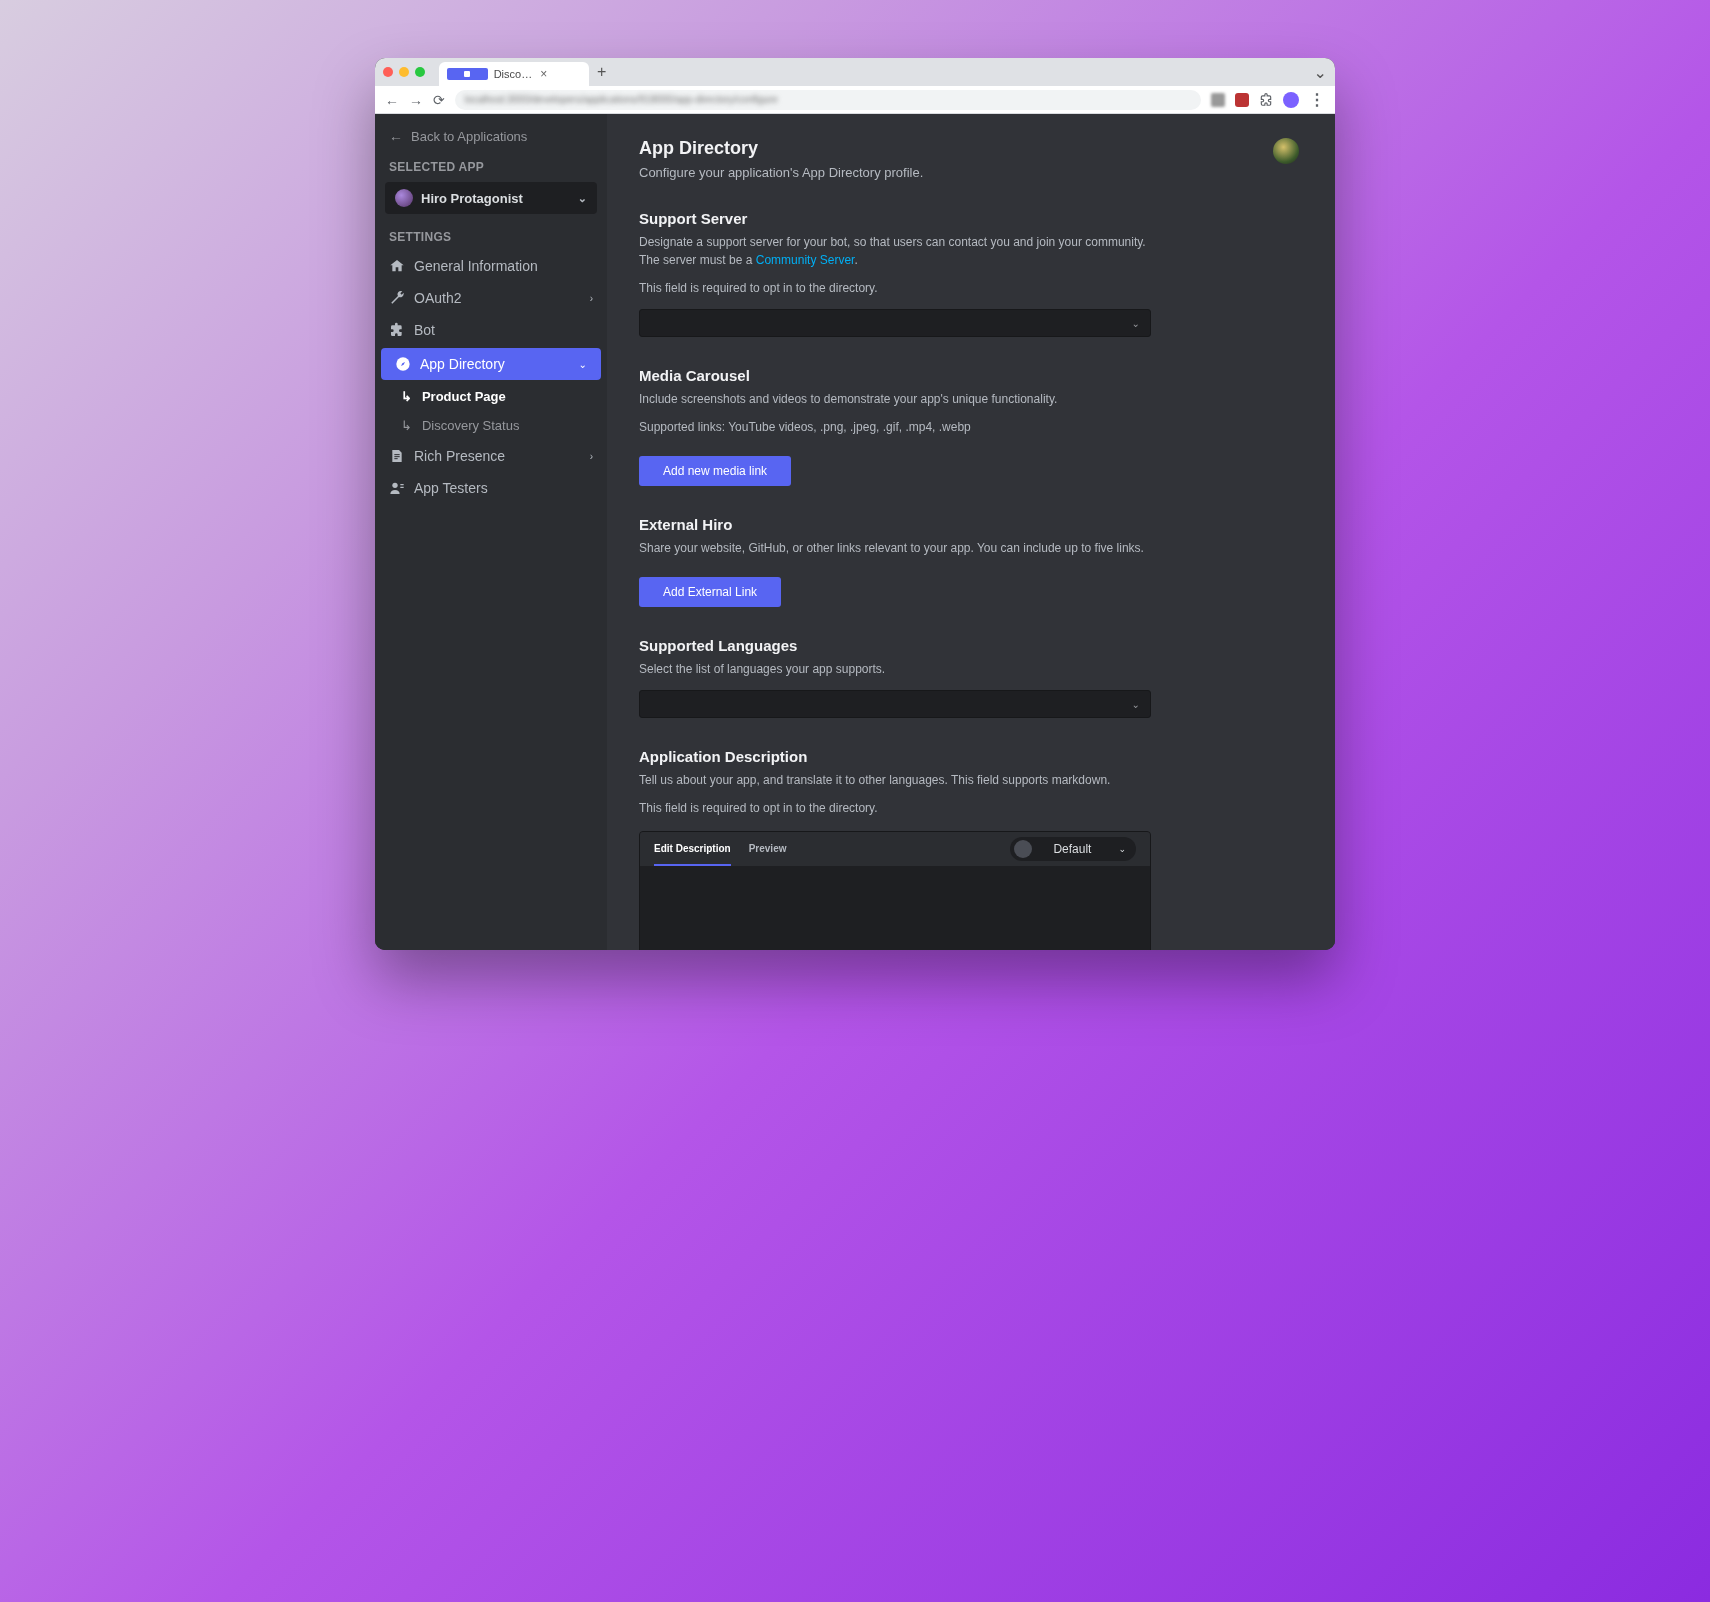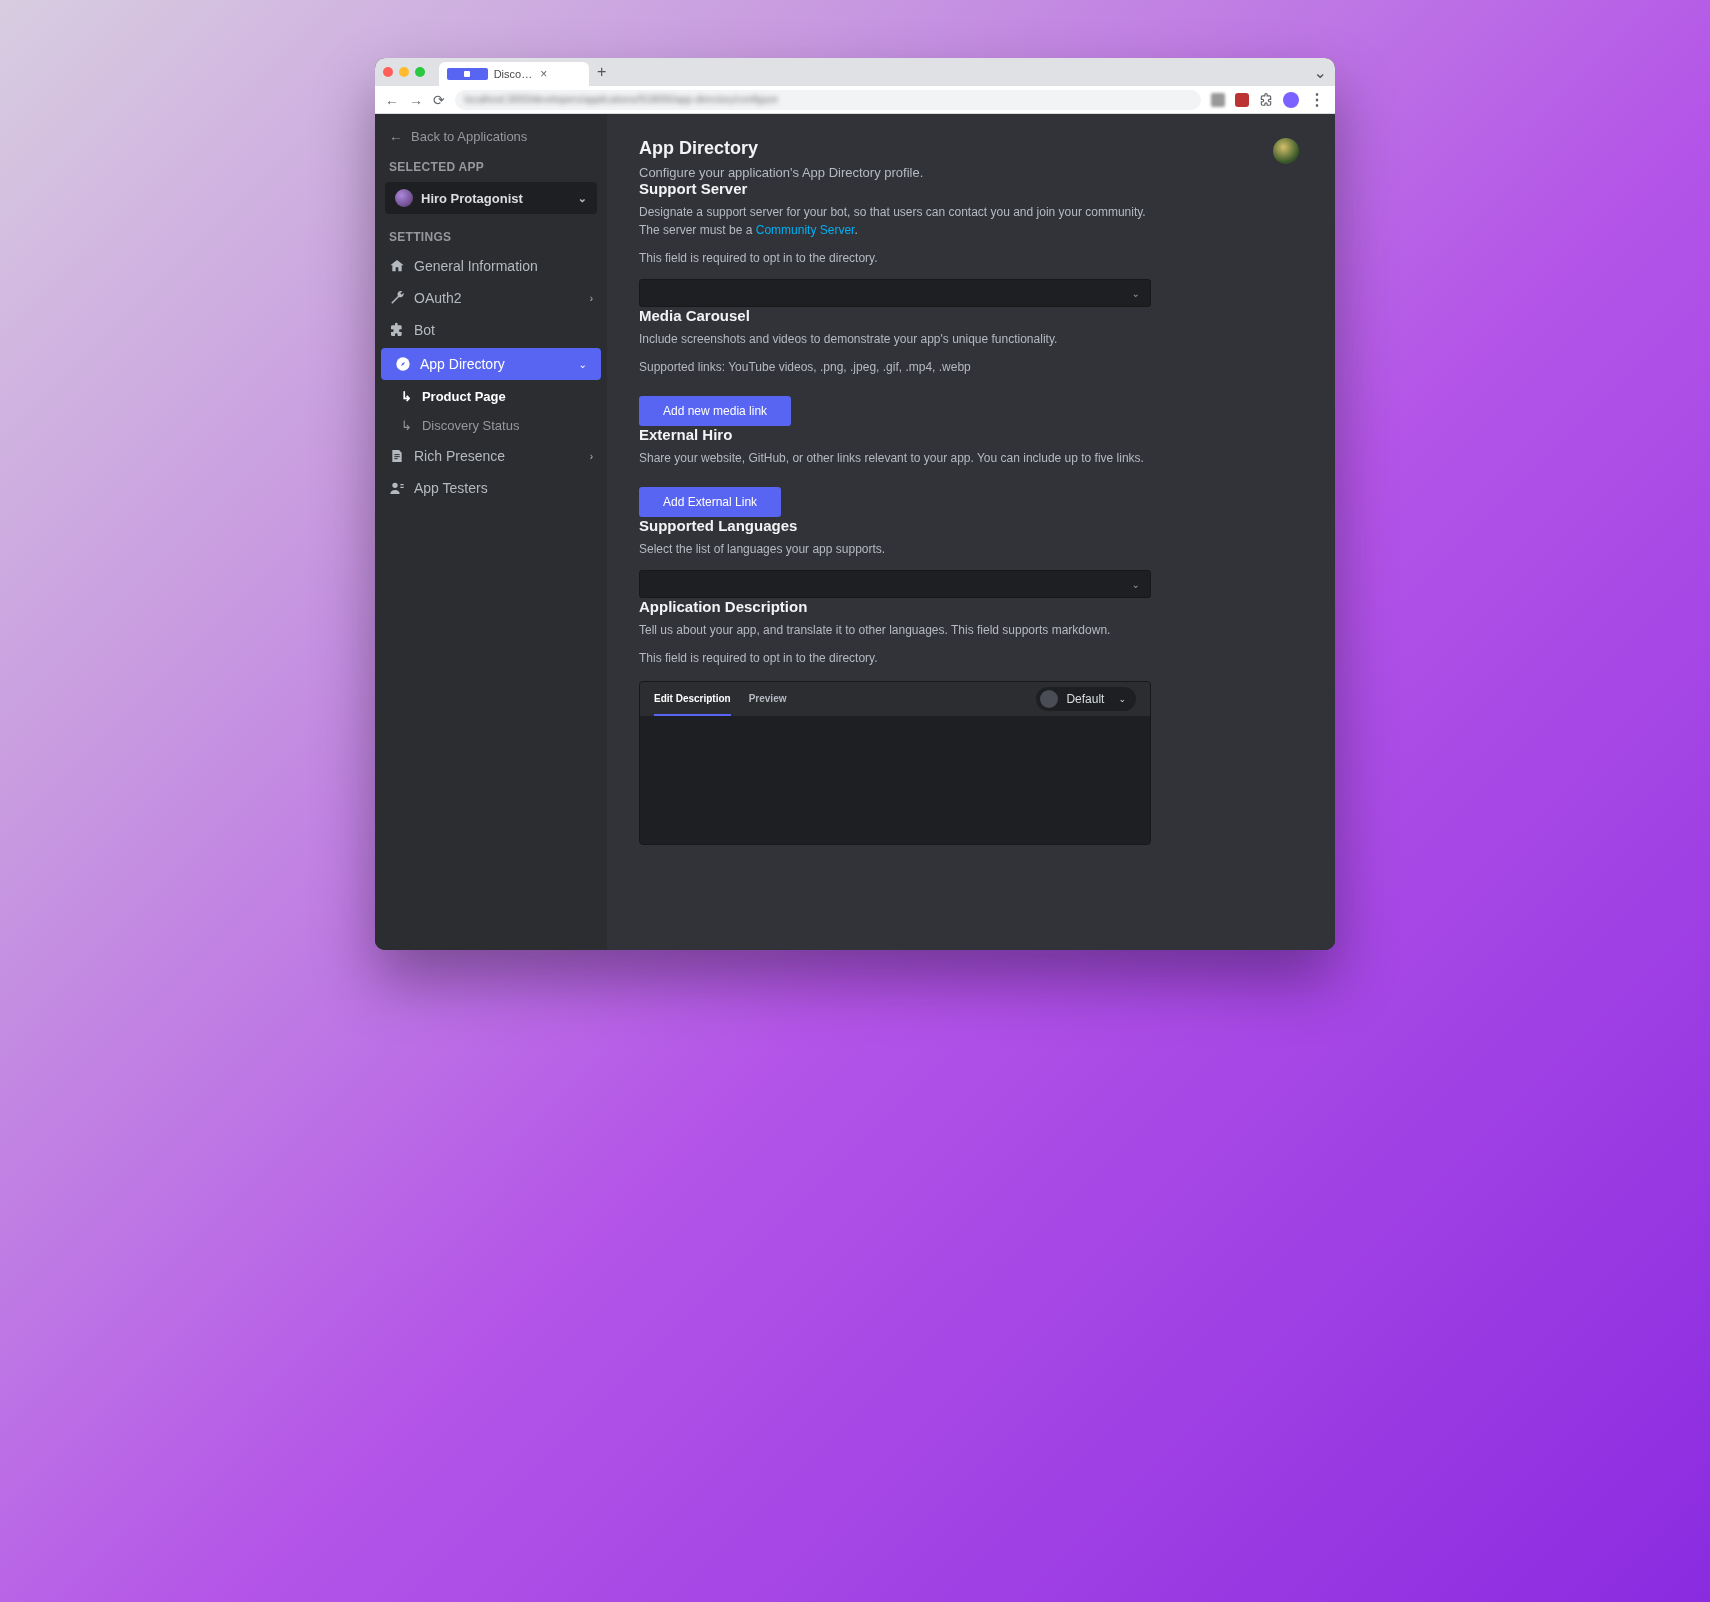--- a/index.html
+++ b/index.html
@@ -117,21 +117,21 @@
   .main::-webkit-scrollbar-track{background:#2b2d31;}
   .main::-webkit-scrollbar-thumb{background:#1a1b1e;border-radius:5px;}
   .page-header{display:flex;align-items:flex-start;}
   h1{font-size:18px;font-weight:700;color:#f2f3f5;margin-bottom:6px;}
   .sub{font-size:13px;color:#b5bac1;}
   .user-ava{
     margin-left:auto;width:26px;height:26px;border-radius:50%;
     background:radial-gradient(circle at 40% 35%,#d4c06a,#3b5a2a 65%,#222 100%);
     flex-shrink:0;
   }
-  .section{max-width:512px;}
+  .section{margin-top:30px;max-width:512px;}
   .section h2{font-size:15px;font-weight:600;color:#f2f3f5;margin-bottom:6px;}
   .section p{font-size:12px;color:#b5bac1;line-height:1.5;margin-bottom:4px;}
   .section a{color:#00AFF4;text-decoration:none;}
   .note{font-size:12px;color:#96989d;margin-top:10px;}
   .select{
     margin-top:12px;height:28px;background:#1e1f22;border:1px solid #17181a;
     border-radius:3px;display:flex;align-items:center;padding:0 10px;
     color:#96989d;font-size:13px;cursor:pointer;
   }
   .select .chev{margin-left:auto;font-size:10px;}
@@ -150,21 +150,21 @@
     padding:0 14px;gap:18px;
   }
   .desc-tab{
     font-size:10px;color:#b5bac1;font-weight:600;
     height:100%;display:flex;align-items:center;cursor:pointer;
     border-bottom:2px solid transparent;
   }
   .desc-tab.active{color:#fff;border-bottom-color:#5865F2;}
   .desc-tabs .spacer{flex:1;}
   .lang-pick{
-    display:flex;align-items:center;gap:8px;
+    display:flex;align-items:center;gap:21px;
     background:#1e1f22;border-radius:14px;
     padding:3px 10px 3px 4px;font-size:12px;color:#dbdee1;
     cursor:pointer;
   }
   .lang-pick .flag{width:18px;height:18px;background:#4a4d55;border-radius:50%;}
   .lang-pick .chev{font-size:9px;margin-left:6px;}
   .desc-body{height:128px;background:#1e1f22;}
 </style>
 </head>
 <body>

